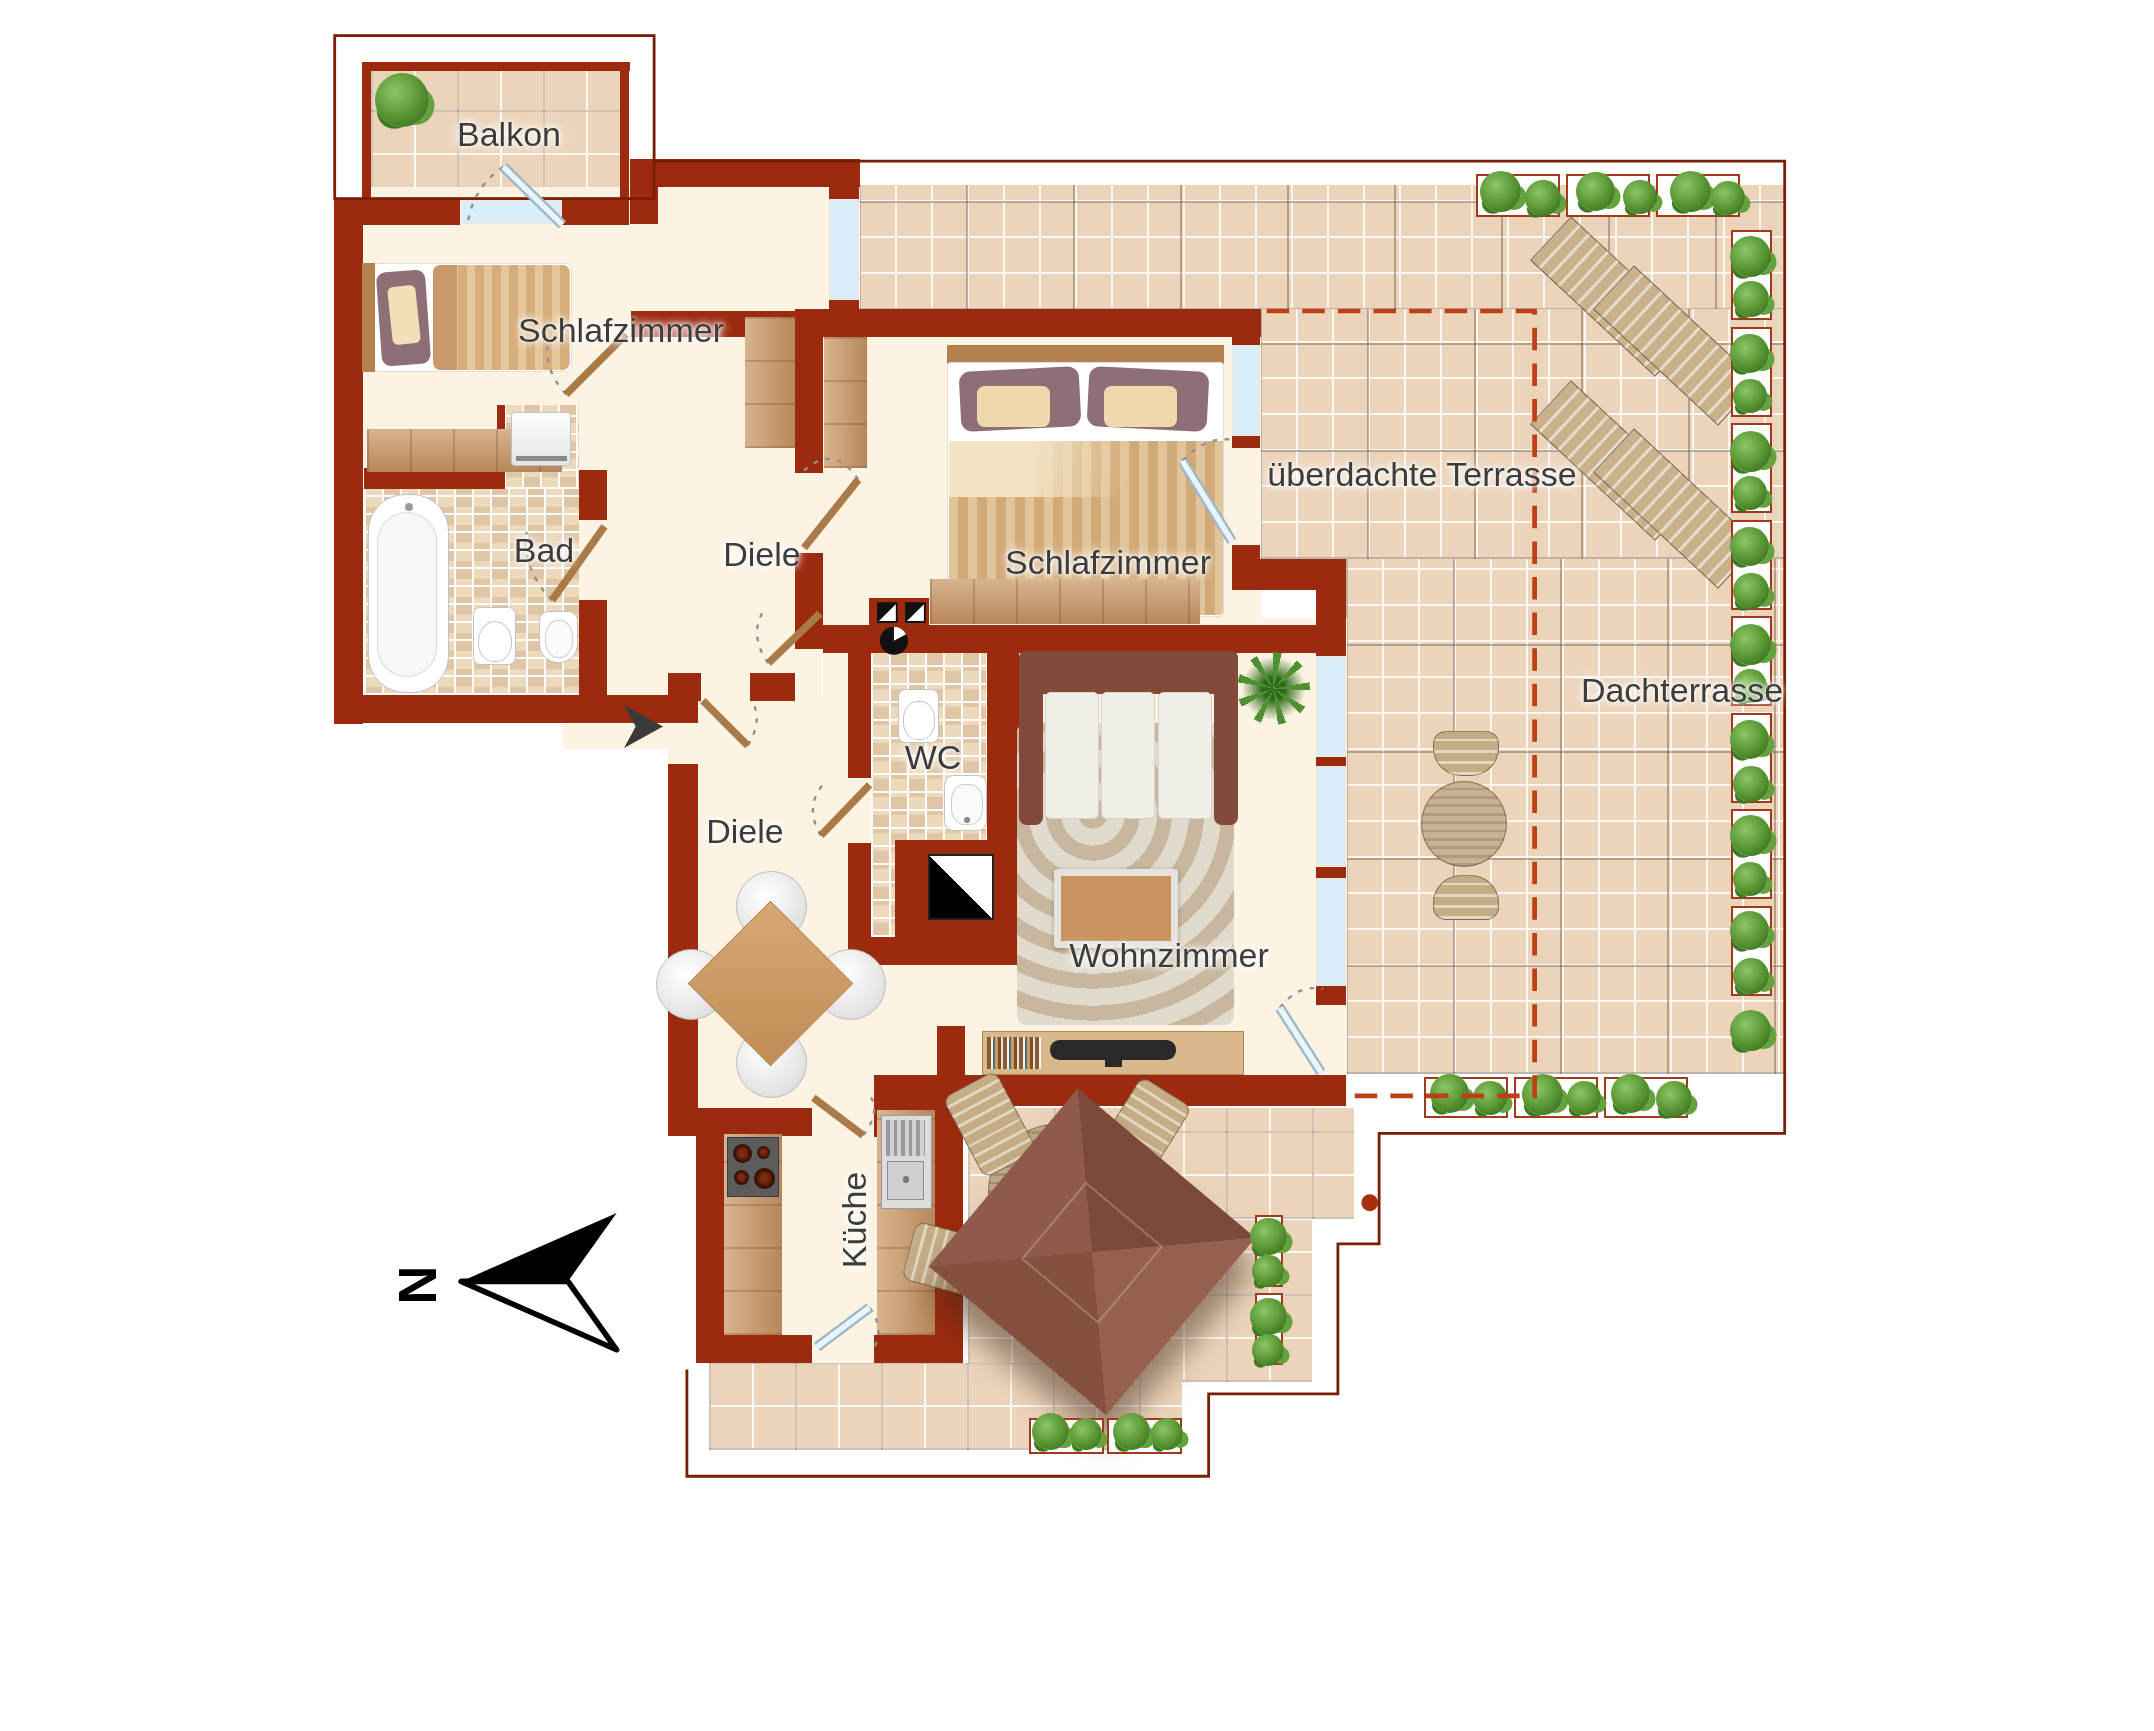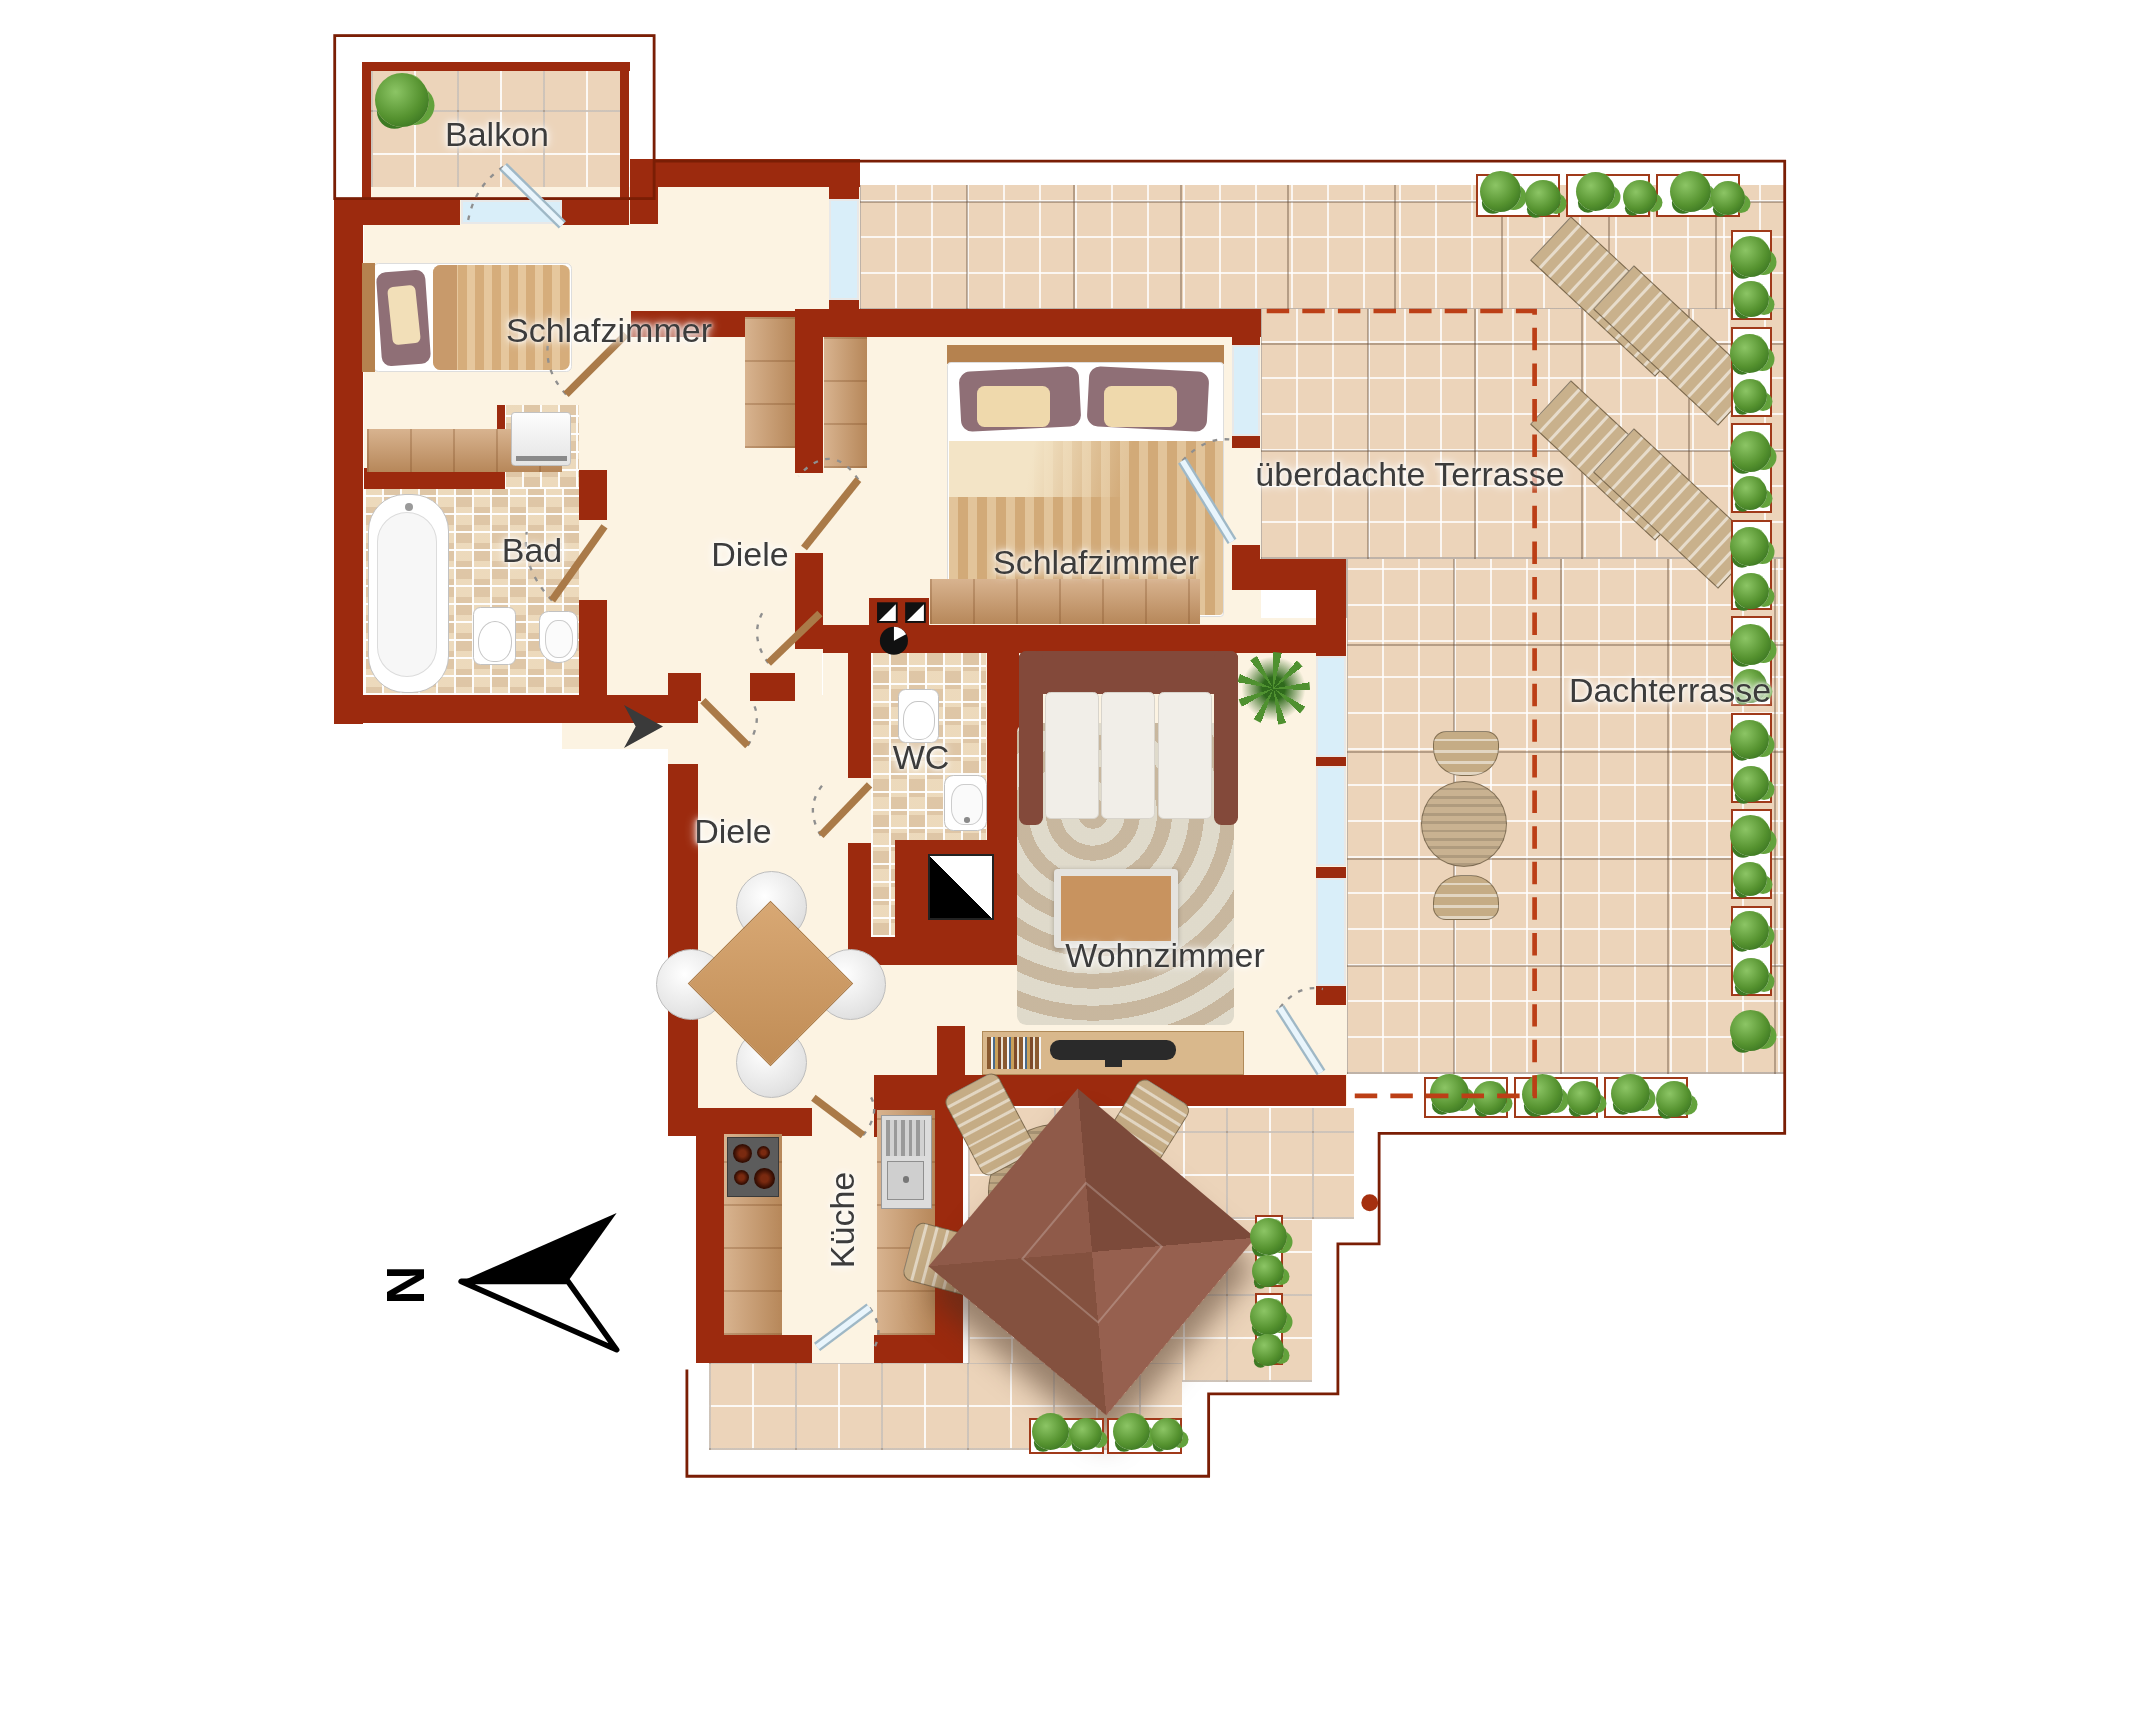--- a/index.html
+++ b/index.html
@@ -357,29 +357,29 @@
     </g>
 
     <circle cx="1462" cy="1284" r="9" fill="#a5300f"></circle>
 
     <g>
       <polygon points="492,1368 658,1295 606,1368" fill="#000"></polygon>
       <polygon points="492,1368 606,1368 658,1441" fill="#fff" stroke="#000" stroke-width="6" stroke-linejoin="round"></polygon>
     </g>
   </svg>
 
-  <div class="abs lbl-layer" style="left:0;top:0;width:1822px;height:1731px;pointer-events:none;">
+  <div class="abs lbl-layer" style="left:12px;top:0;width:1822px;height:1731px;pointer-events:none;">
     <div class="label" style="left:497px;top:135px;">Balkon</div>
     <div class="label" style="left:609px;top:331px;">Schlafzimmer</div>
     <div class="label" style="left:532px;top:551px;">Bad</div>
     <div class="label" style="left:750px;top:555px;">Diele</div>
     <div class="label" style="left:1096px;top:563px;">Schlafzimmer</div>
     <div class="label" style="left:1410px;top:475px;">überdachte Terrasse</div>
     <div class="label" style="left:1670px;top:691px;">Dachterrasse</div>
     <div class="label" style="left:921px;top:758px;">WC</div>
     <div class="label" style="left:733px;top:832px;">Diele</div>
-    <div class="label" style="left:1157px;top:956px;margin-left:8px;">Wohnzimmer</div>
+    <div class="label" style="left:1157px;top:956px;">Wohnzimmer</div>
     <div class="label label--v" style="left:843px;top:1220px;">Küche</div>
     <div class="nletter" style="left:405px;top:1285px;">N</div>
   </div>
 
 </div>
 
 
 </body></html>

